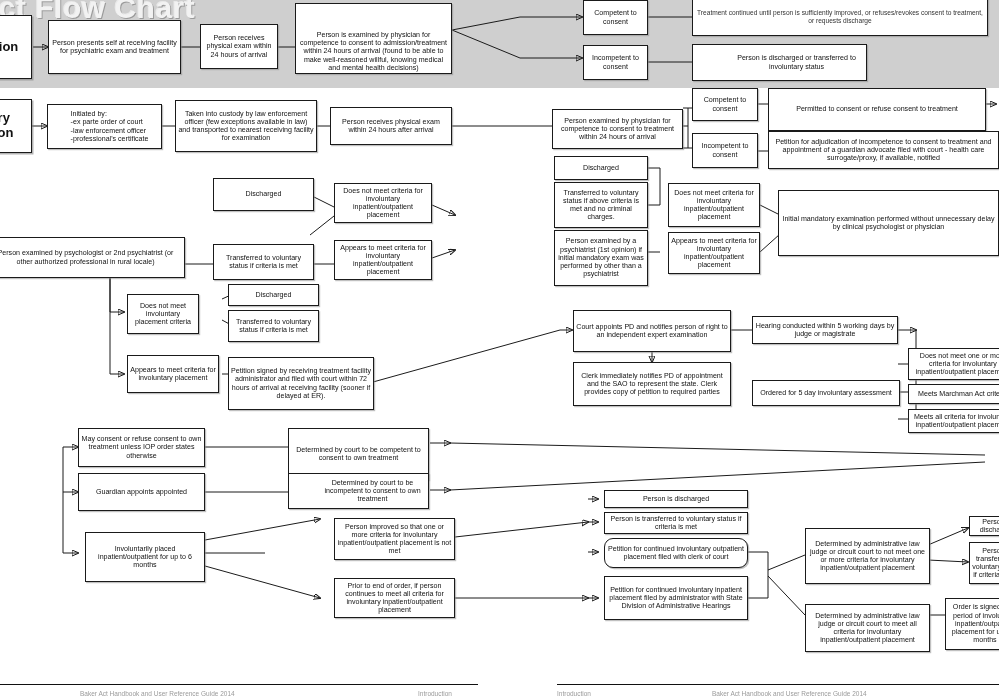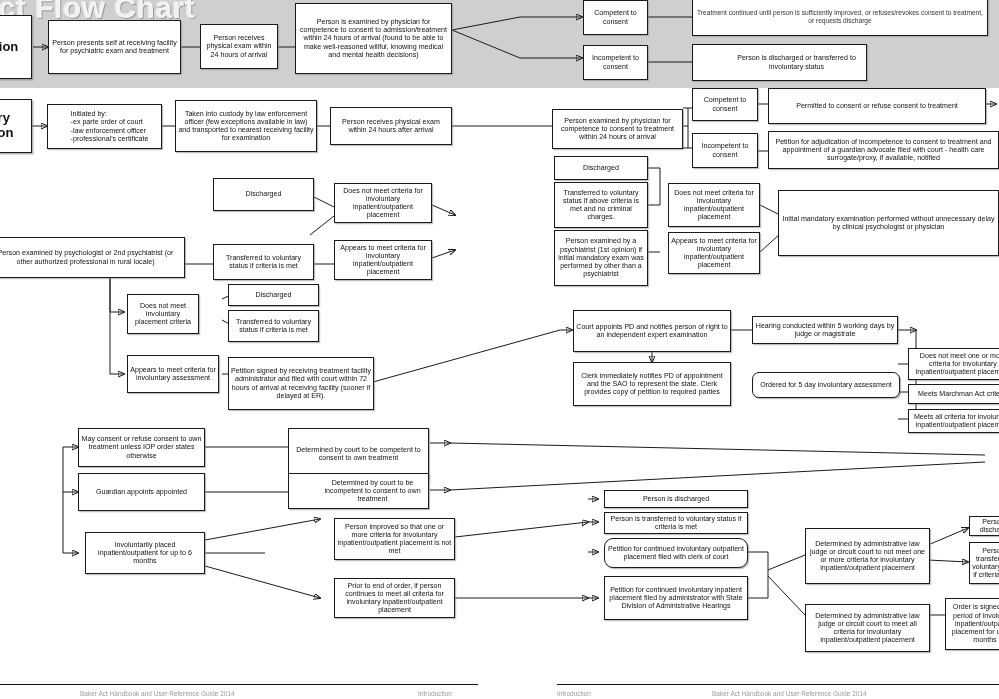--- a/index.html
+++ b/index.html
@@ -181,21 +181,21 @@
     <span>ntary
 nation</span>
   </div>
 
   <div class="bx" style="left:48px;top:20px;width:133px;height:54px;">
     <span>Person presents self at receiving facility for psychiatric exam and treatment</span>
   </div>
   <div class="bx" style="left:200px;top:24px;width:78px;height:45px;">
     <span>Person receives physical exam within 24 hours of arrival</span>
   </div>
-  <div class="bx" style="left:295px;top:3px;width:157px;height:71px;">
+  <div class="bx" style="left:295px;top:3px;width:157px;height:71px;align-items:flex-end;">
     <span>Person is examined by physician for competence to consent to admission/treatment within 24 hours of arrival (found to be able to make well-reasoned willful, knowing medical and mental health decisions)</span>
   </div>
   <div class="bx" style="left:583px;top:0px;width:65px;height:35px;">
     <span>Competent to consent</span>
   </div>
   <div class="bx" style="left:583px;top:45px;width:65px;height:35px;">
     <span>Incompetent to consent</span>
   </div>
   <div class="bx faint" style="left:692px;top:-2px;width:296px;height:38px;">
     <span>Treatment continued until person is sufficiently improved, or refuses/revokes consent to treatment, or requests discharge</span>
@@ -218,21 +218,21 @@
   </div>
   <div class="bx" style="left:552px;top:109px;width:131px;height:40px;">
     <span>Person examined by physician for competence to consent to treatment within 24 hours of arrival</span>
   </div>
   <div class="bx" style="left:692px;top:88px;width:66px;height:33px;">
     <span>Competent to consent</span>
   </div>
   <div class="bx" style="left:692px;top:133px;width:66px;height:35px;">
     <span>Incompetent to consent</span>
   </div>
-  <div class="bx" style="left:768px;top:88px;width:218px;height:36px;">
+  <div class="bx" style="left:768px;top:88px;width:218px;height:43px;">
     <span>Permitted to consent or refuse consent to treatment</span>
   </div>
   <div class="bx" style="left:768px;top:131px;width:231px;height:38px;">
     <span>Petition for adjudication of incompetence to consent to treatment and appointment of a guardian advocate filed with court - health care surrogate/proxy, if available, notified</span>
   </div>
 
   <div class="bx" style="left:213px;top:178px;width:101px;height:33px;">
     <span>Discharged</span>
   </div>
   <div class="bx" style="left:213px;top:244px;width:101px;height:36px;">
@@ -270,55 +270,55 @@
   <div class="bx" style="left:127px;top:294px;width:72px;height:40px;">
     <span>Does not meet involuntary placement criteria</span>
   </div>
   <div class="bx" style="left:228px;top:284px;width:91px;height:22px;">
     <span>Discharged</span>
   </div>
   <div class="bx" style="left:228px;top:310px;width:91px;height:32px;">
     <span>Transferred to voluntary status if criteria is met</span>
   </div>
   <div class="bx" style="left:127px;top:355px;width:92px;height:38px;">
-    <span>Appears to meet criteria for involuntary assessment</span>
+    <span>Appears to meet criteria for involuntary placement</span>
   </div>
   <div class="bx" style="left:228px;top:357px;width:146px;height:53px;">
     <span>Petition signed by receiving treatment facility administrator and filed with court within 72 hours of arrival at receiving facility (sooner if delayed at ER).</span>
   </div>
 
   <div class="bx" style="left:573px;top:310px;width:158px;height:42px;">
     <span>Court appoints PD and notifies person of right to an independent expert examination</span>
   </div>
   <div class="bx" style="left:573px;top:362px;width:158px;height:44px;text-align:center;">
     <span>Clerk immediately notifies PD of appointment and the SAO to represent the state. Clerk provides copy of petition to required parties</span>
   </div>
   <div class="bx" style="left:752px;top:316px;width:146px;height:28px;">
     <span>Hearing conducted within 5 working days by judge or magistrate</span>
   </div>
-  <div class="bx" style="left:752px;top:372px;width:148px;height:26px;border-radius:7px;">
+  <div class="bx" style="left:752px;top:380px;width:148px;height:26px;">
     <span>Ordered for 5 day involuntary assessment</span>
   </div>
   <div class="bx" style="left:908px;top:348px;width:110px;height:32px;">
     <span>Does not meet one or more criteria for involuntary inpatient/outpatient placement</span>
   </div>
   <div class="bx" style="left:908px;top:384px;width:110px;height:20px;">
     <span>Meets Marchman Act criteria</span>
   </div>
   <div class="bx" style="left:908px;top:409px;width:110px;height:24px;">
     <span>Meets all criteria for involuntary inpatient/outpatient placement</span>
   </div>
 
   <div class="bx" style="left:78px;top:428px;width:127px;height:39px;">
     <span>May consent or refuse consent to own treatment unless IOP order states otherwise</span>
   </div>
   <div class="bx" style="left:78px;top:473px;width:127px;height:38px;">
     <span>Guardian appoints appointed</span>
   </div>
-  <div class="bx" style="left:85px;top:532px;width:120px;height:42px;">
+  <div class="bx" style="left:85px;top:532px;width:120px;height:50px;">
     <span>Involuntarily placed inpatient/outpatient for up to 6 months</span>
   </div>
   <div class="bx" style="left:288px;top:428px;width:141px;height:52px;">
     <span>Determined by court to be competent to consent to own treatment</span>
   </div>
   <div class="bx" style="left:288px;top:473px;width:141px;height:36px;padding-left:30px;">
     <span>Determined by court to be incompetent to consent to own treatment</span>
   </div>
   <div class="bx" style="left:334px;top:518px;width:121px;height:42px;">
     <span>Person improved so that one or more criteria for involuntary inpatient/outpatient placement is not met</span>

